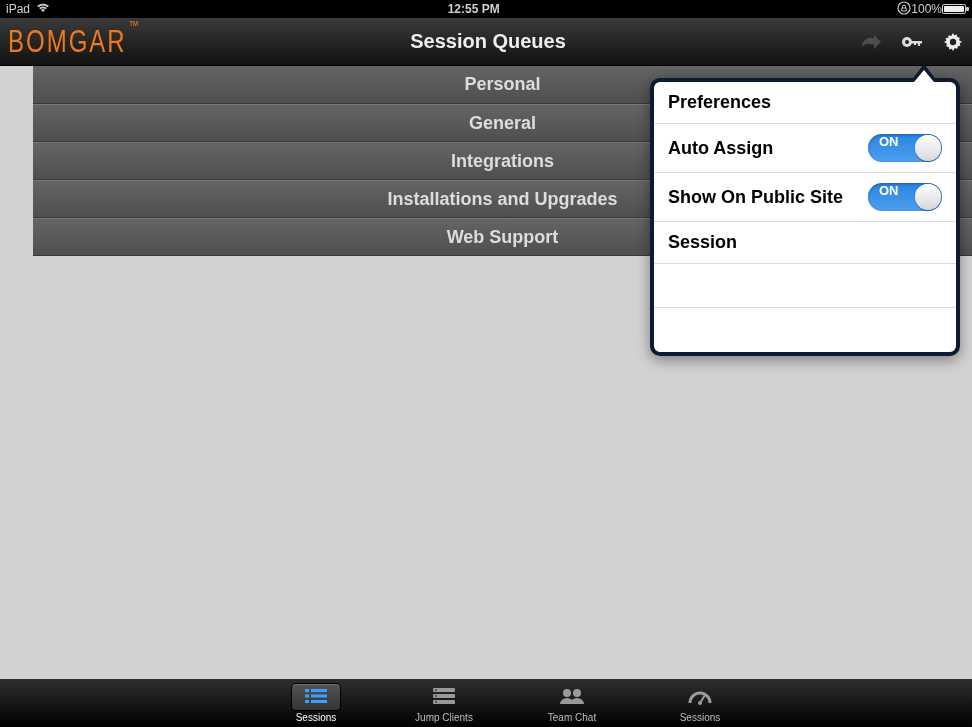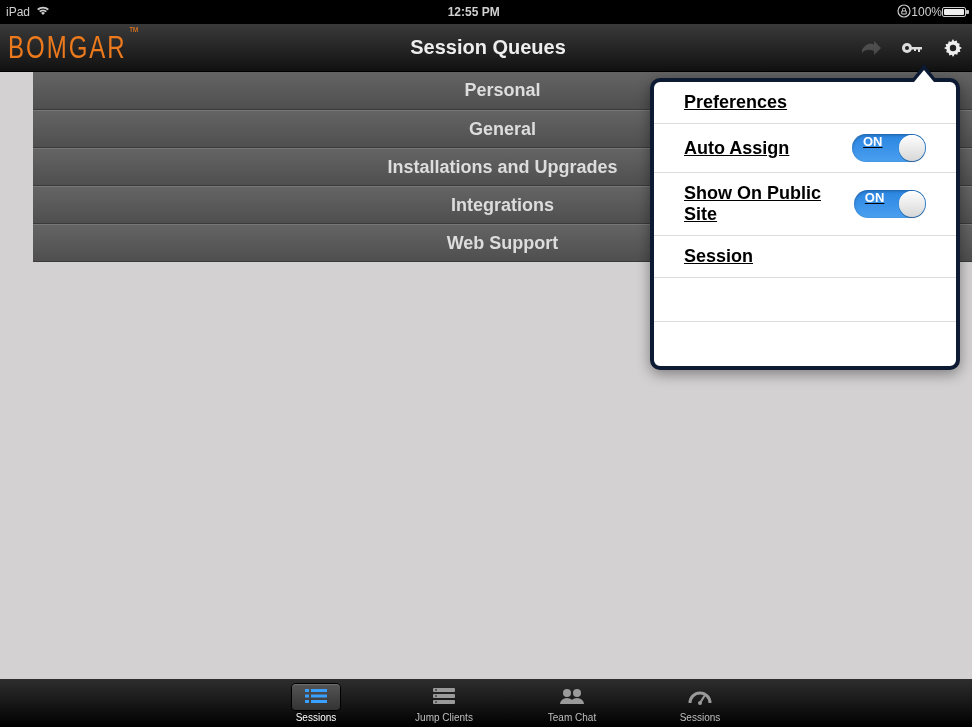--- a/index.html
+++ b/index.html
@@ -1,20 +1,20 @@
 <!DOCTYPE html>
 <html><head>
 <meta charset="utf-8">
 <style>
   * { box-sizing: border-box; margin: 0; padding: 0; }
   html, body { width: 972px; height: 727px; font-family: "Helvetica Neue", Helvetica, Arial, sans-serif; overflow: hidden; }
   body { background: #d3d1d1; display: flex; flex-direction: column; }
 
   
-  .status-bar { height: 24px; background: #000; color: #d0d0d0; display: flex; align-items: center; font-size: 12px; padding: 0 6px; }
+  .status-bar { height: 18px; background: #000; color: #d0d0d0; display: flex; align-items: center; font-size: 12px; padding: 0 6px; }
   .status-left { display: flex; align-items: center; gap: 6px; }
   .status-center { flex: 1; text-align: center; font-weight: 600; }
   .status-right { display: flex; align-items: center; }
   .wifi-icon { display:inline-block; }
   .battery { width: 24px; height: 10px; border: 1px solid #ccc; border-radius: 2px; position: relative; }
   .battery::after { content:""; position:absolute; right:-4px; top:2px; width:3px; height:4px; background:#ccc; border-radius:1px;}
   .battery-fill { position:absolute; left:1px; top:1px; bottom:1px; right:1px; background:#eee; border-radius:1px;}
 
   
   .nav-bar { height: 48px; background: linear-gradient(#3a3a3a,#111); border-bottom:1px solid #000; display:flex; align-items:center; padding:0 8px; position:relative;}
@@ -29,21 +29,21 @@
   .queue-item { height:38px; display:flex; align-items:center; justify-content:center; color:#ddd; font-size:18px; font-weight:600; background:linear-gradient(#646464,#4f4f4f); border-bottom:1px solid #3a3a3a; cursor:pointer;margin-left:33px;}
   .queue-item + .queue-item { border-top:1px solid #777; }
 
   
   .content { flex:1; background:#d3d1d1; position:relative; }
 
   
   .popover { position:absolute; top:78px; right:12px; width:310px; background:#fff; border:4px solid #0d1a33; border-radius:10px; box-shadow:0 4px 14px rgba(0,0,0,0.4); z-index:50; }
   .popover-arrow { position:absolute; top:-18px; right:18px; width:0; height:0; border-left:14px solid transparent; border-right:14px solid transparent; border-bottom:18px solid #0d1a33; }
   .popover-arrow::after { content:""; position:absolute; top:6px; left:-10px; width:0;height:0; border-left:10px solid transparent; border-right:10px solid transparent; border-bottom:12px solid #fff;}
-  .popover-row { display:flex; align-items:center; justify-content:space-between; padding:10px 30px; border-bottom:1px solid #ddd; font-size:18px; font-weight:700; color:#000;text-decoration:underline; }
+  .popover-row { display:flex; align-items:center; justify-content:space-between; padding:10px 14px; border-bottom:1px solid #ddd; font-size:18px; font-weight:700; color:#000; }
   .popover-row.header { font-weight:700; }
   .popover-row.empty { height:44px; }
   .popover-row:last-child { border-bottom:none; border-radius:0 0 6px 6px;}
   .popover-row.clickable { cursor:pointer; }
   .toggle { width:74px; height:28px; border-radius:14px; background:linear-gradient(#2a84e0,#4aa0f0); position:relative; box-shadow:inset 0 1px 3px rgba(0,0,0,.3); display:flex; align-items:flex-start; color:#fff; font-size:13px; font-weight:700; padding-left:11px; cursor:pointer;}
   .toggle .knob { position:absolute; right:1px; top:1px; width:26px; height:26px; border-radius:50%; background:linear-gradient(#fefefe,#d8d8d8); box-shadow:0 1px 1px rgba(0,0,0,.4), inset 0 1px 0 #fff;}
 
   
   .tab-bar { height:48px; background:linear-gradient(#2e2e2e,#000); display:flex; align-items:stretch; padding:0 280px; gap:56px;}
   .tab-item { flex:0 0 72px; display:flex; flex-direction:column; align-items:center; justify-content:center; color:#bfbfbf; font-size:10px; gap:2px; cursor:pointer;}
@@ -106,24 +106,24 @@
 </div>
 
 <div class="queue-list">
   <div class="queue-item">
       <span>Personal</span>
     </div>
   <div class="queue-item">
       <span>General</span>
     </div>
   <div class="queue-item">
+      <span>Integrations</span>
+    </div>
+  <div class="queue-item">
       <span>Installations and Upgrades</span>
-    </div>
-  <div class="queue-item">
-      <span>Integrations</span>
     </div>
   <div class="queue-item">
       <span>Web Support</span>
     </div>
 </div>
 
 <div class="content"></div>
 
 <div class="popover">
   <div class="popover-arrow"></div>

